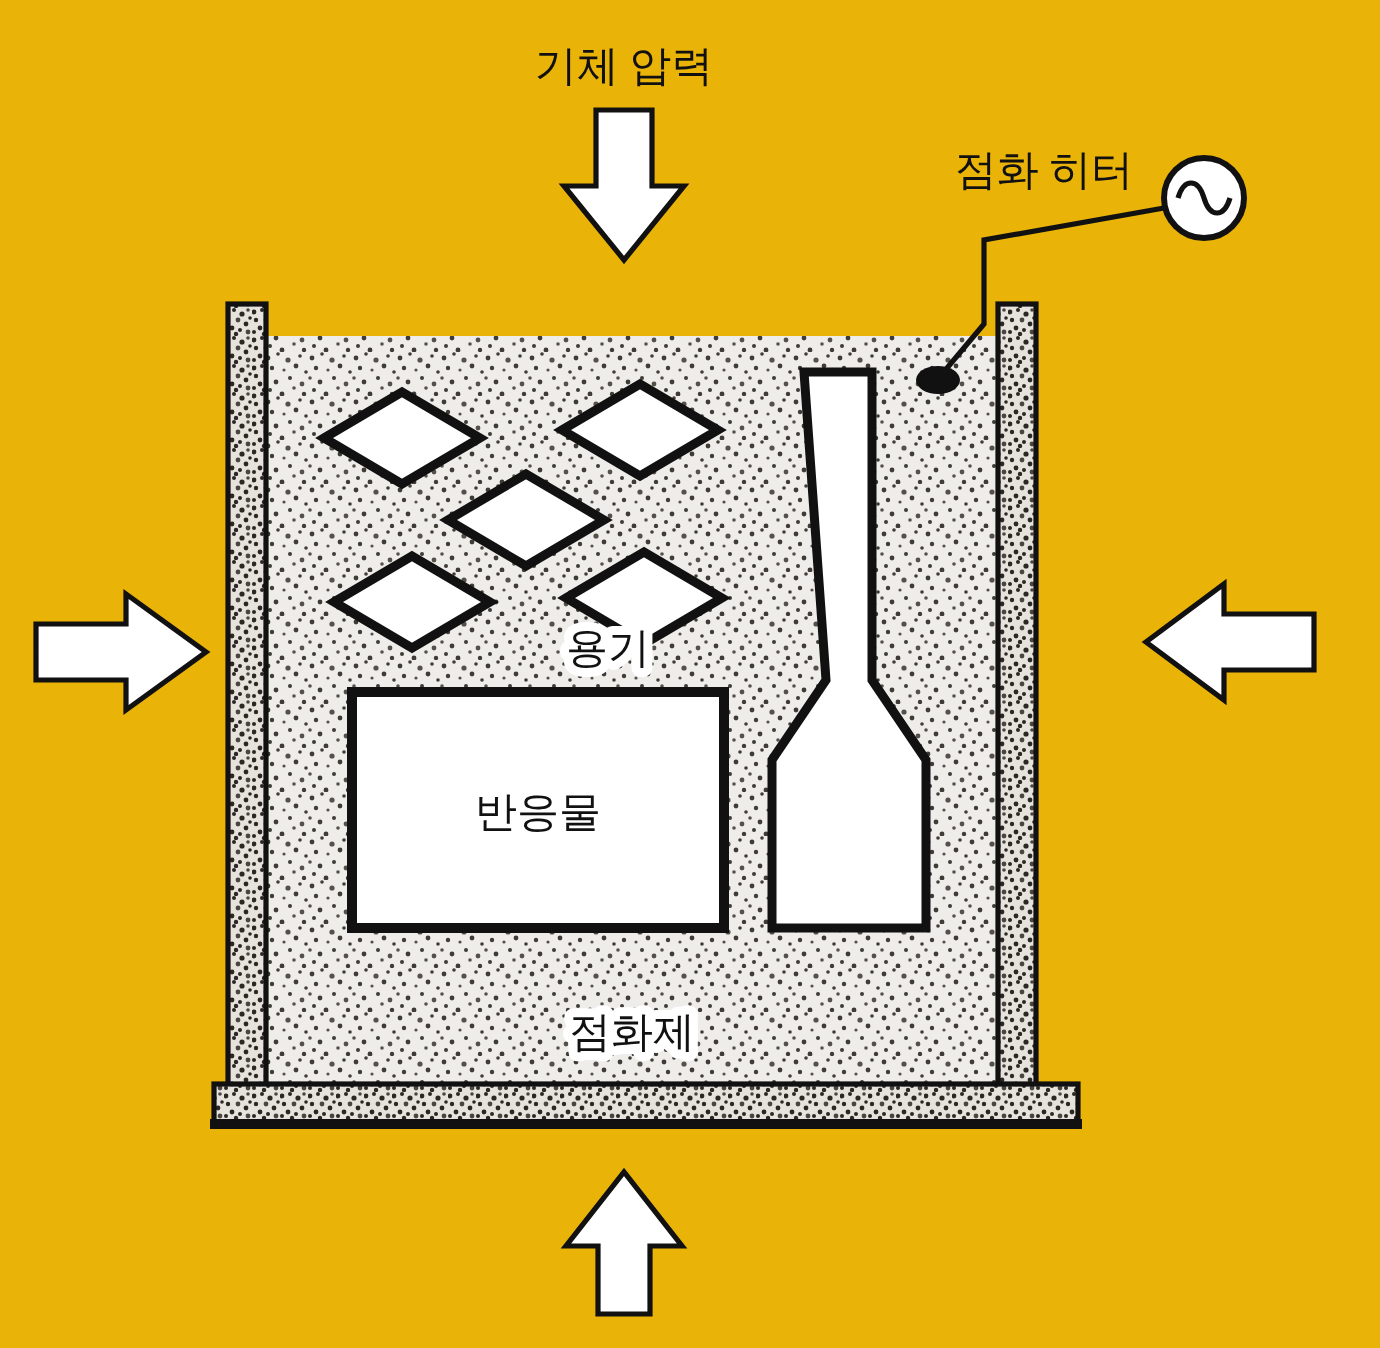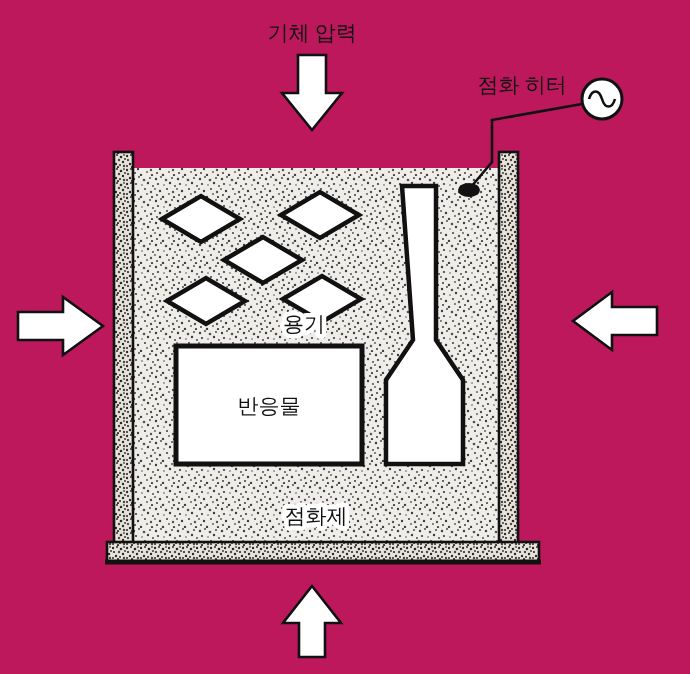--- a/index.html
+++ b/index.html
@@ -5,21 +5,21 @@
   html, body {
     margin: 0;
     padding: 0;
     background: #ffffff;
     font-family: "Liberation Serif", serif;
   }
   .stage {
     position: relative;
     width: 690px;
     height: 674px;
-    background: #be185d;
+    background: #eab308;
     overflow: hidden;
   }
   svg { display: block; }
   .ink-line { stroke: #111111; fill: none; }
   .outline-arrow { fill: #ffffff; stroke: #111111; stroke-width: 2.6; stroke-linejoin: miter; }
   .pellet { fill: #ffffff; stroke: #111111; stroke-width: 4.5; stroke-linejoin: miter; }
   .label-text {
     fill: #111111;
     font-family: "Liberation Serif", serif;
     font-size: 21px;

